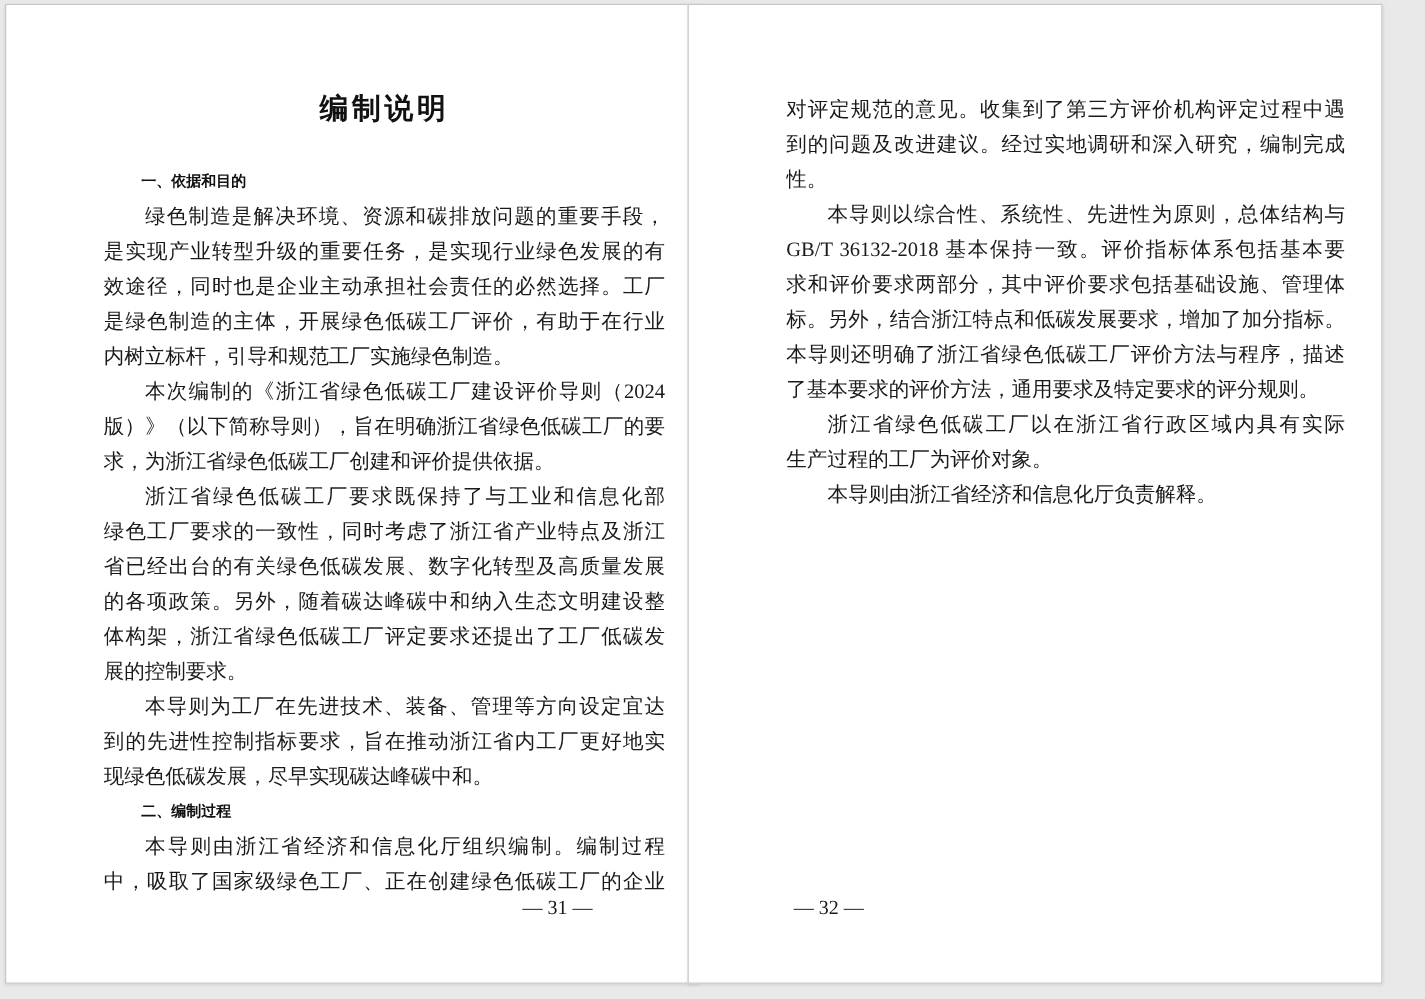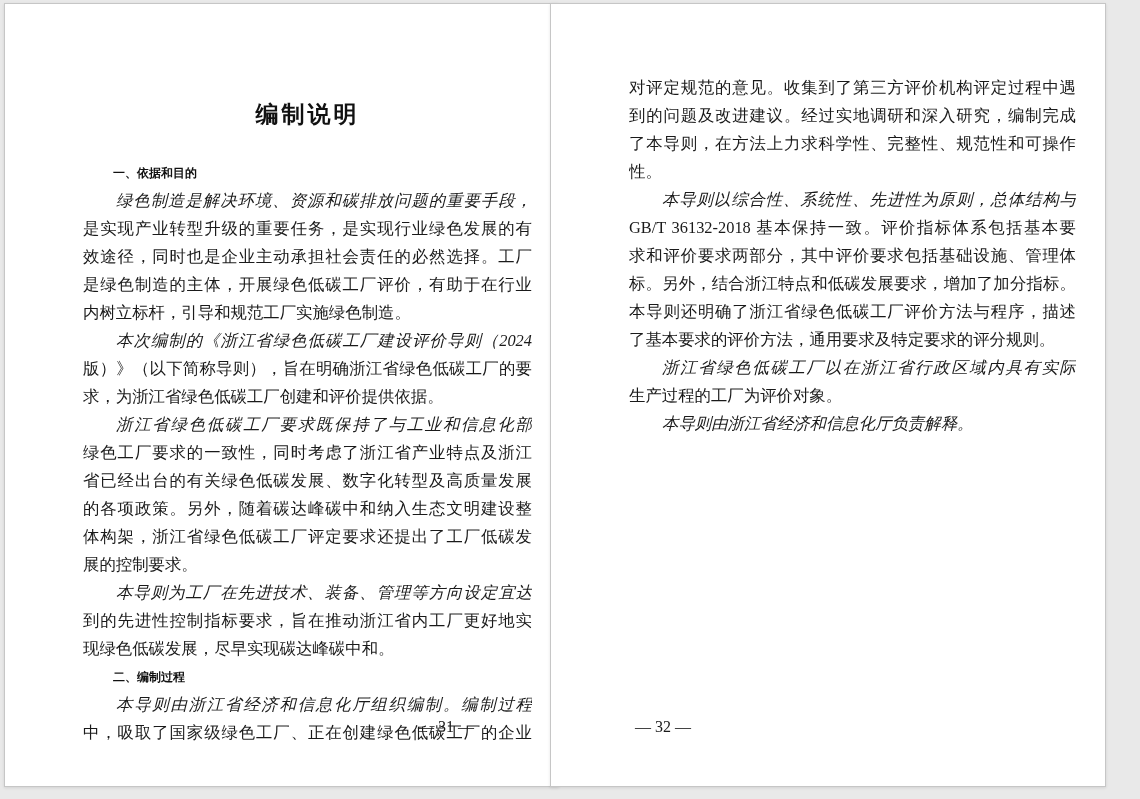--- a/index.html
+++ b/index.html
@@ -21,21 +21,21 @@
     top: 3px;
     height: 784px;
     background: #ffffff;
     border: 1px solid #c6c6c6;
     box-sizing: border-box;
     box-shadow: 0 1px 3px rgba(0,0,0,0.10);
   }
   .page-left {
     left: 4px;
     width: 555px;
-    padding: 88px 26px 0 78px;
+    padding: 60px 26px 0 78px;
   }
   .page-right {
     left: 550px;
     width: 556px;
     padding: 70px 29px 0 78px;
   }
   .doc-title {
     margin: 0 0 21px 0;
     height: 46px;
     line-height: 46px;
@@ -53,21 +53,20 @@
     color: #1a1a1a;
     font-family: "Liberation Serif", serif;
     overflow: hidden;
   }
   .line.fill {
     text-align: justify;
     text-align-last: justify;
   }
   .line.indent {
     text-indent: 33px;
-    font-style: italic;
   }
   .line.heading {
     font-family: "Liberation Sans", sans-serif;
     font-weight: bold;
     font-size: 12px;
     text-indent: 30px;
     color: #111111;
   }
   .page-number {
     position: absolute;
@@ -111,21 +110,20 @@
         <div class="line indent fill">本导则由浙江省经济和信息化厅组织编制。编制过程</div>
         <div class="line fill">中，吸取了国家级绿色工厂、正在创建绿色低碳工厂的企业</div>
       </div>
     <div class="page-number pn-right">— 31 —</div>
   </section>
 
   <section class="page page-right">
     <div class="lines">
         <div class="line fill">对评定规范的意见。收集到了第三方评价机构评定过程中遇</div>
         <div class="line fill">到的问题及改进建议。经过实地调研和深入研究，编制完成</div>
-        <div class="line fill">了本导则，在方法上力求科学性、完整性、规范性和可操作</div>
         <div class="line">性。</div>
         <div class="line indent fill">本导则以综合性、系统性、先进性为原则，总体结构与</div>
         <div class="line fill">GB/T 36132-2018 基本保持一致。评价指标体系包括基本要</div>
         <div class="line fill">求和评价要求两部分，其中评价要求包括基础设施、管理体</div>
         <div class="line fill">标。另外，结合浙江特点和低碳发展要求，增加了加分指标。</div>
         <div class="line fill">本导则还明确了浙江省绿色低碳工厂评价方法与程序，描述</div>
         <div class="line">了基本要求的评价方法，通用要求及特定要求的评分规则。</div>
         <div class="line indent fill">浙江省绿色低碳工厂以在浙江省行政区域内具有实际</div>
         <div class="line">生产过程的工厂为评价对象。</div>
         <div class="line indent">本导则由浙江省经济和信息化厅负责解释。</div>

